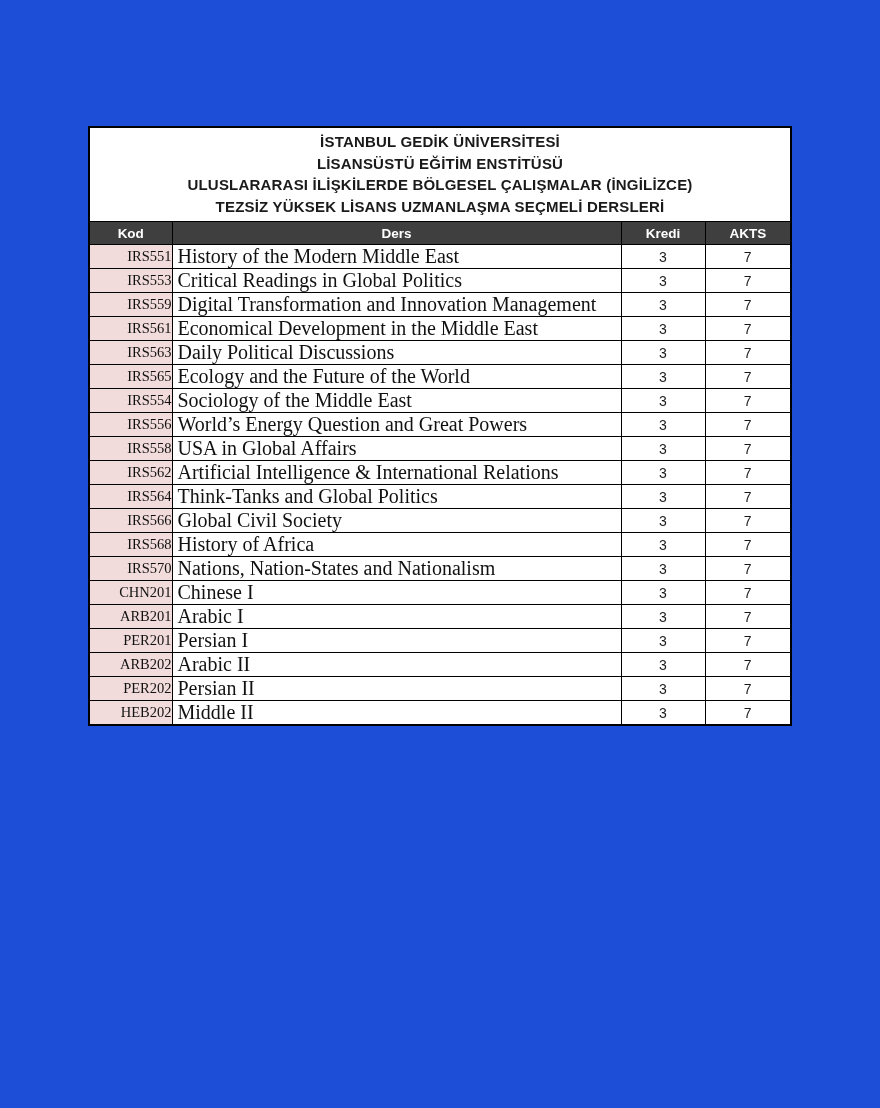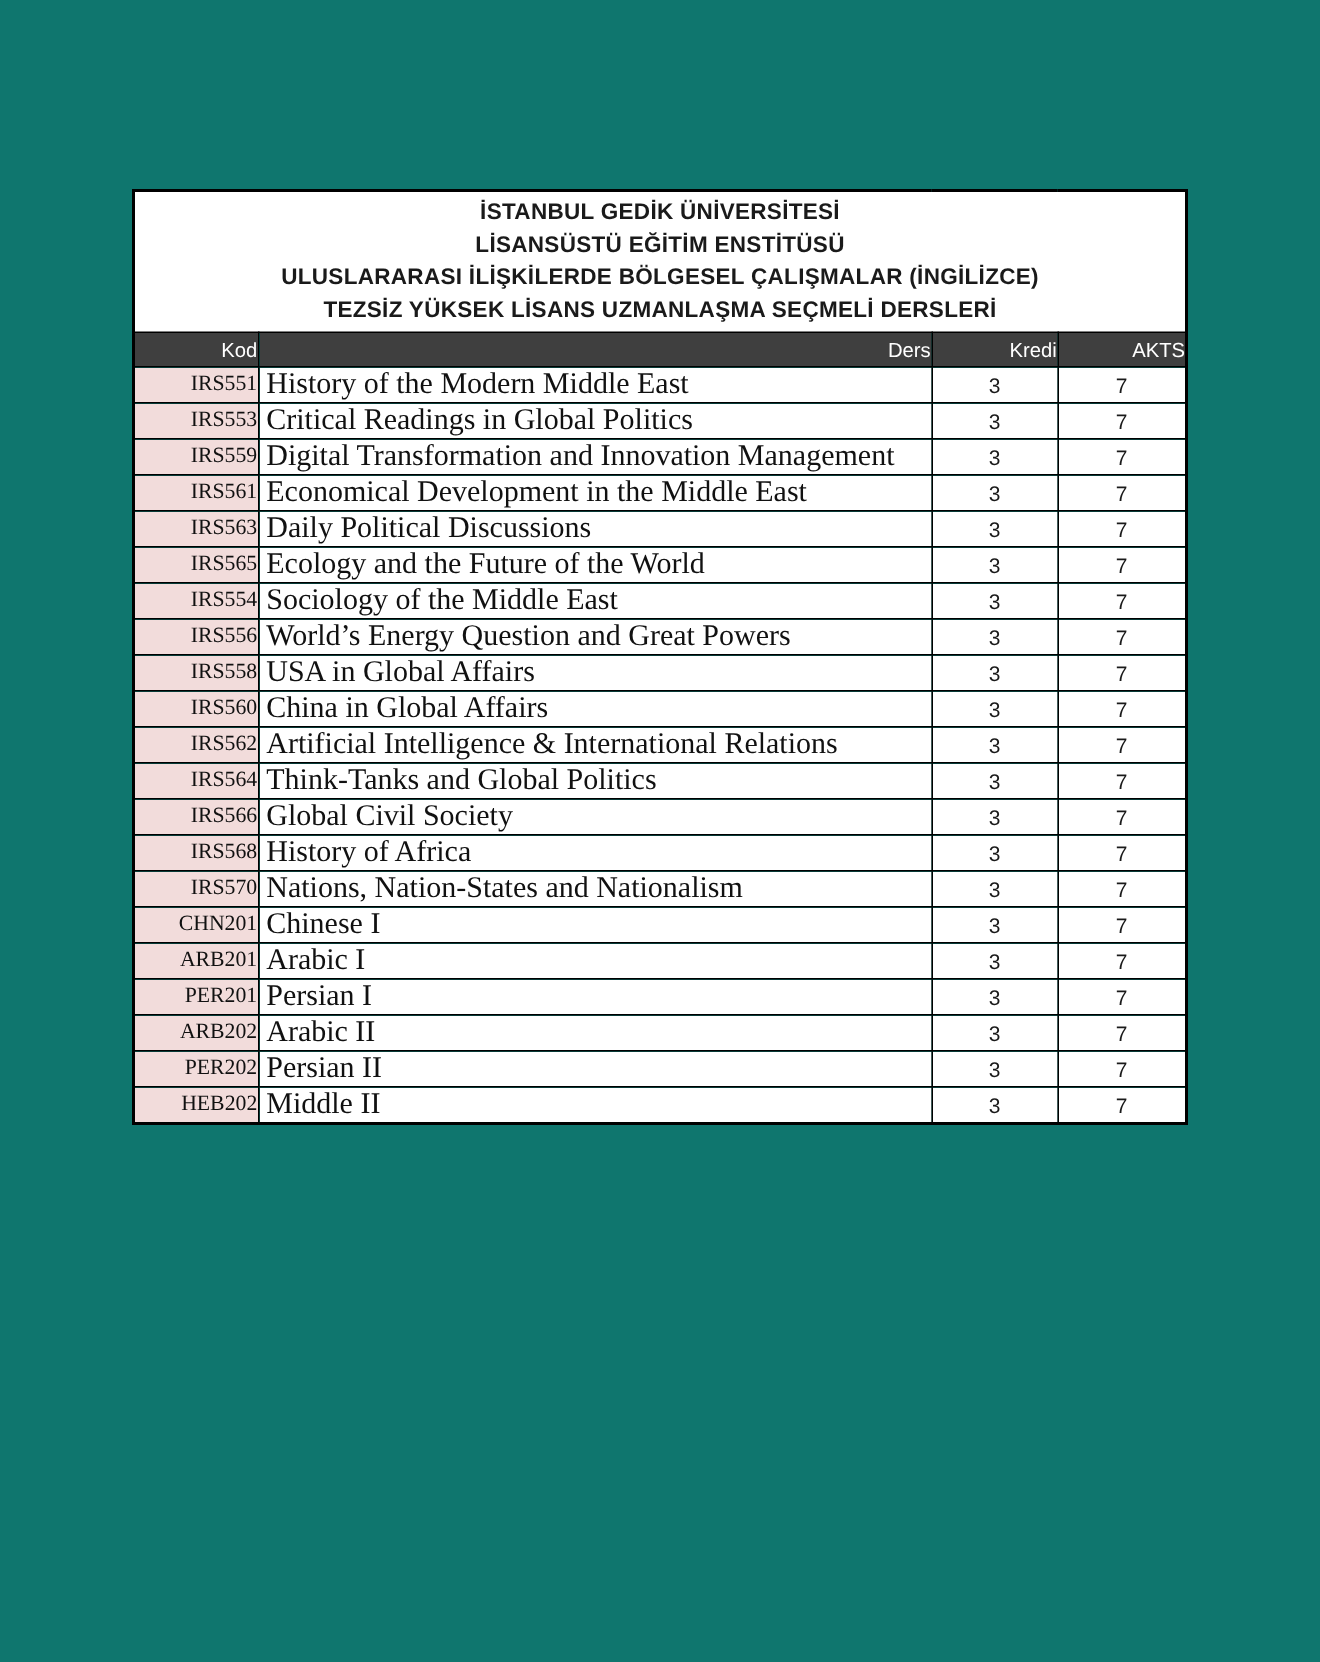--- a/index.html
+++ b/index.html
@@ -4,21 +4,21 @@
 <style>
   html, body {
     margin: 0;
     padding: 0;
     background: #ffffff;
   }
   .sheet {
     position: relative;
     width: 880px;
     height: 1108px;
-    background: #0f766e;
+    background: #1d4ed8;
     overflow: hidden;
   }
   .doc-table {
     position: absolute;
     left: 88px;
     top: 126px;
     width: 702px;
     border-collapse: collapse;
     table-layout: fixed;
     border: 2.5px solid var(--border-color, #000000);
@@ -38,24 +38,24 @@
     font-weight: bold;
     font-size: 15px;
     line-height: 21.5px;
     color: #1a1a1a;
     letter-spacing: 0.2px;
   }
   .header-row th {
     background: var(--header-bg, #3F3F3F);
     color: var(--header-text, #FFFFFF);
     font-family: "Liberation Sans", sans-serif;
-    font-weight: normal;
+    font-weight: bold;
     font-size: 13.5px;
     height: 22px;
-    text-align: right;
+    text-align: center;
     padding: 0;
   }
   .course-row td {
     height: 22.9px;
     padding: 0;
   }
   .cell-kod {
     background: var(--code-bg, #F2DCDB);
     font-family: "Liberation Serif", serif;
     font-size: 14.5px;
@@ -169,26 +169,20 @@
     <td class="cell-akts">7</td>
   </tr>
 
   <tr class="course-row">
     <td class="cell-kod">IRS558</td>
     <td class="cell-ders">USA in Global Affairs</td>
     <td class="cell-kredi">3</td>
     <td class="cell-akts">7</td>
   </tr>
 
-  <tr class="course-row">
-    <td class="cell-kod">IRS560</td>
-    <td class="cell-ders">China in Global Affairs</td>
-    <td class="cell-kredi">3</td>
-    <td class="cell-akts">7</td>
-  </tr>
 
   <tr class="course-row">
     <td class="cell-kod">IRS562</td>
     <td class="cell-ders">Artificial Intelligence &amp; International Relations</td>
     <td class="cell-kredi">3</td>
     <td class="cell-akts">7</td>
   </tr>
 
   <tr class="course-row">
     <td class="cell-kod">IRS564</td>

